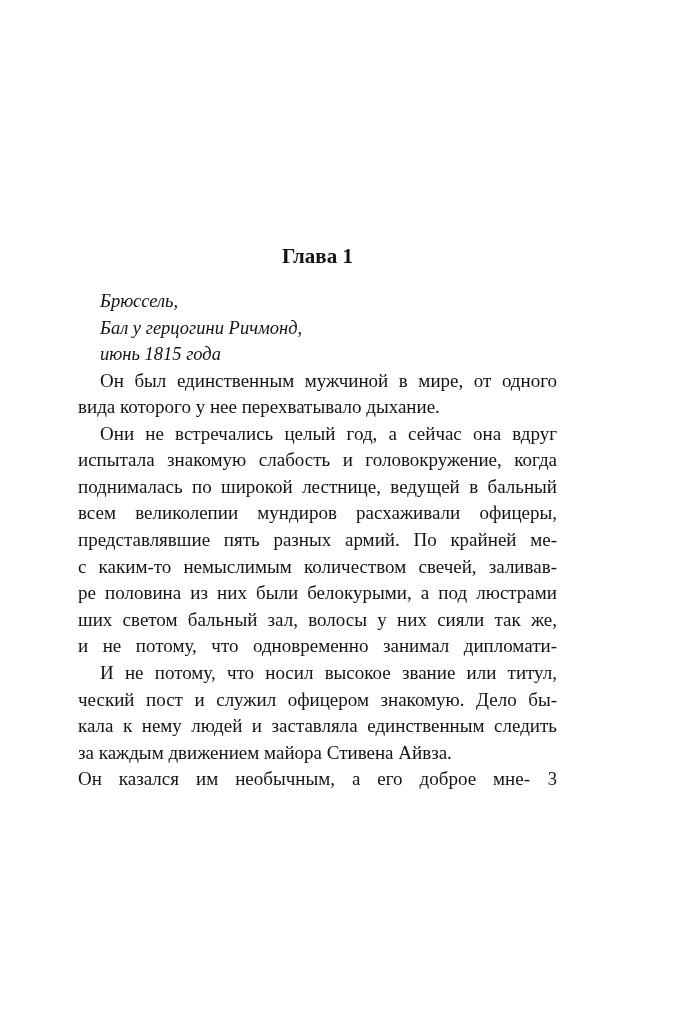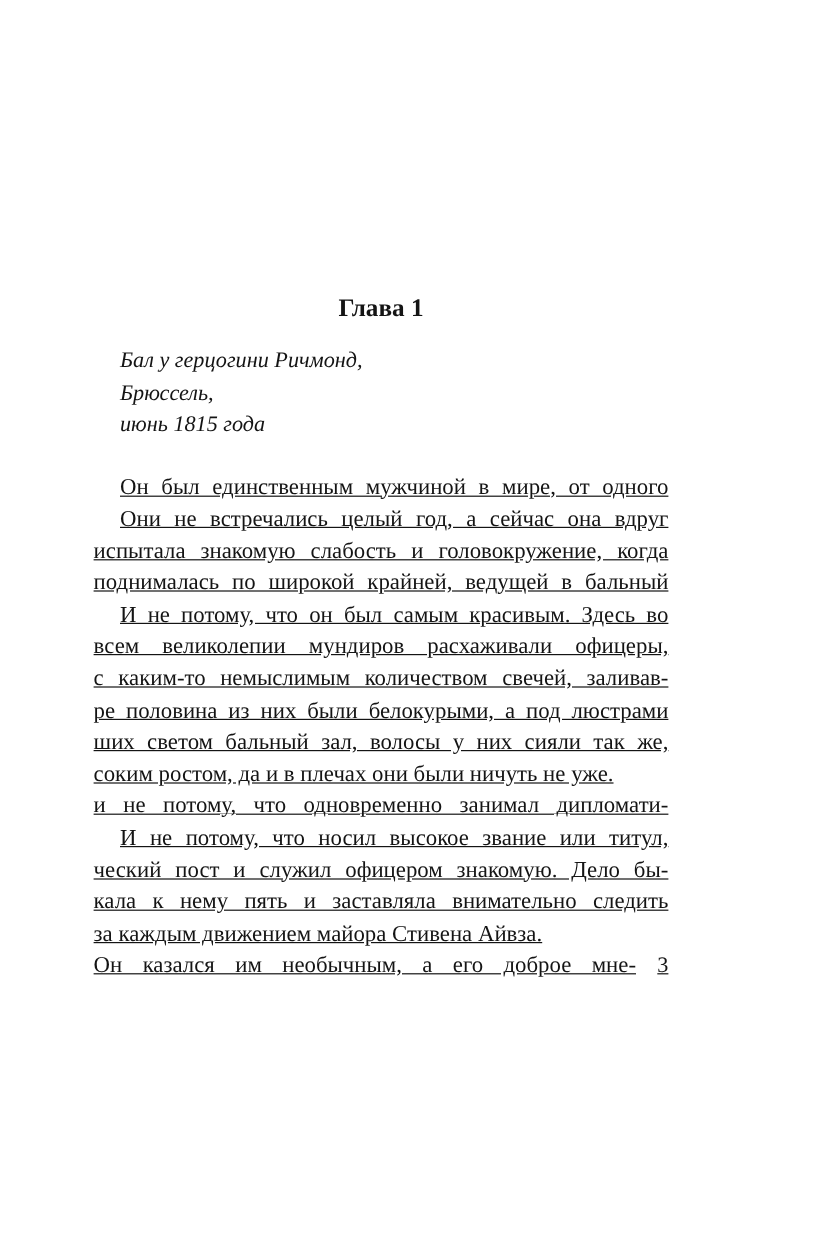--- a/index.html
+++ b/index.html
@@ -23,24 +23,23 @@
     margin: 0;
   }
   .epigraph {
     margin: 18px 0 0 22px;
     font-style: italic;
     font-size: 18.5px;
     line-height: 26.5px;
   }
   .epigraph .line { text-align: left; }
   .body-text {
-    margin-top: 26px;
+    margin-top: 0;
     font-size: 19px;
     line-height: 26.6px;
-    text-decoration: underline;
   }
   .paragraph { margin: 0; }
   .line {
     text-align: justify;
     text-align-last: left;
   }
   .j { text-align-last: justify; }
   .indent { text-indent: 22px; }
   .lastline-row {
     display: flex;
@@ -57,51 +56,51 @@
   }
 </style>
 </head>
 <body>
 
 <div class="page">
 
   <h1 class="chapter-title">Глава 1</h1>
 
   <div class="epigraph">
+    <div class="line">Брюссель,</div>
     <div class="line">Бал у герцогини Ричмонд,</div>
-    <div class="line">Брюссель,</div>
     <div class="line">июнь 1815 года</div>
   </div>
 
   <div class="body-text">
 
     <div class="paragraph">
       <div class="line j indent">Он был единственным мужчиной в мире, от одного</div>
+      <div class="line">вида которого у нее перехватывало дыхание.</div>
     </div>
 
     <div class="paragraph">
       <div class="line j indent">Они не встречались целый год, а сейчас она вдруг</div>
       <div class="line j">испытала знакомую слабость и головокружение, когда</div>
-      <div class="line j">поднималась по широкой крайней, ведущей в бальный</div>
+      <div class="line j">поднималась по широкой лестнице, ведущей в бальный</div>
     </div>
 
     <div class="paragraph">
-      <div class="line j indent">И не потому, что он был самым красивым. Здесь во</div>
       <div class="line j">всем великолепии мундиров расхаживали офицеры,</div>
+      <div class="line j">представлявшие пять разных армий. По крайней ме-</div>
       <div class="line j">с каким-то немыслимым количеством свечей, заливав-</div>
       <div class="line j">ре половина из них были белокурыми, а под люстрами</div>
       <div class="line j">ших светом бальный зал, волосы у них сияли так же,</div>
-      <div class="line">соким ростом, да и в плечах они были ничуть не уже.</div>
     </div>
 
     <div class="paragraph">
       <div class="line j">и не потому, что одновременно занимал дипломати-</div>
       <div class="line j indent">И не потому, что носил высокое звание или титул,</div>
       <div class="line j">ческий пост и служил офицером знакомую. Дело бы-</div>
-      <div class="line j">кала к нему пять и заставляла внимательно следить</div>
+      <div class="line j">кала к нему людей и заставляла единственным следить</div>
       <div class="line">за каждым движением майора Стивена Айвза.</div>
     </div>
 
     <div class="lastline-row">
       <div class="lastline">Он казался им необычным, а его доброе мне-</div>
       <span class="pagenum">3</span>
     </div>
 
   </div>
 

